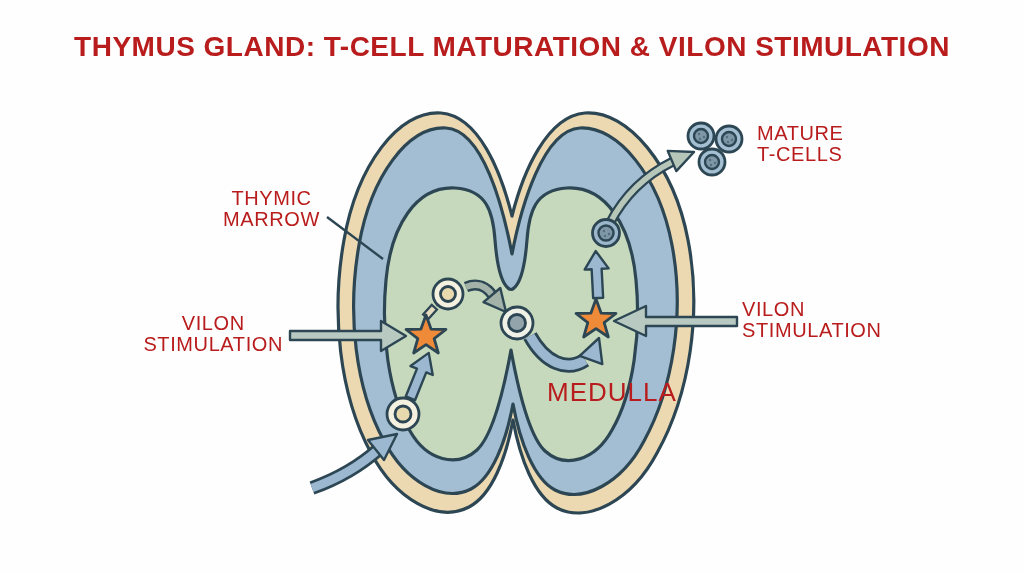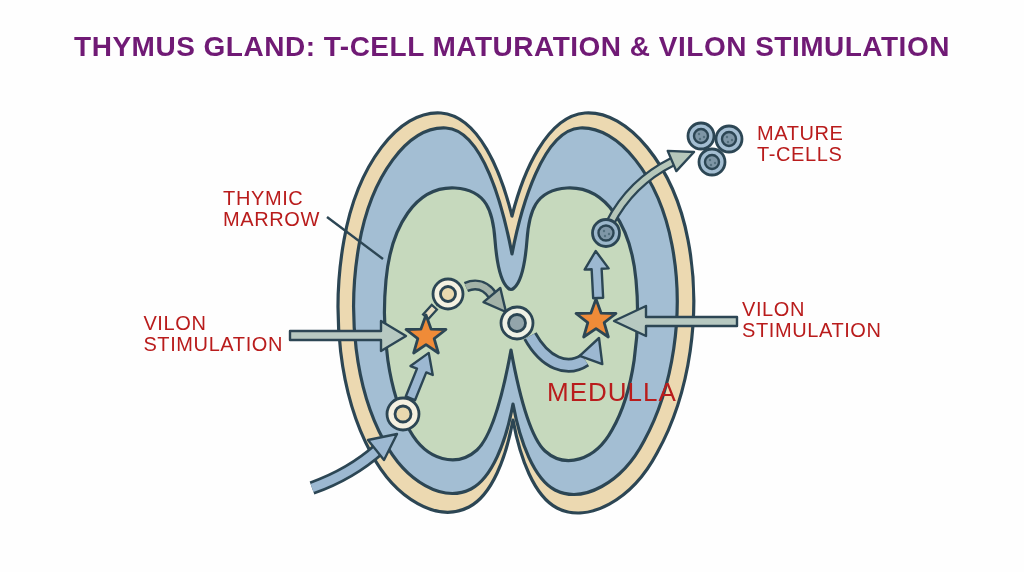--- a/index.html
+++ b/index.html
@@ -3,28 +3,28 @@
 <meta charset="utf-8">
 <style>
   html,body{margin:0;padding:0;background:#ffffff;}
   .stage{
     position:relative;width:1024px;height:572px;background:#fefefe;overflow:hidden;
     font-family:"Liberation Sans", sans-serif;
   }
   .stage svg{position:absolute;left:0;top:0;}
   .title{
     position:absolute;top:31px;left:0;width:1024px;text-align:center;
-    font-size:28px;font-weight:700;letter-spacing:0.5px;color:#701a75;
+    font-size:28px;font-weight:700;letter-spacing:0.5px;color:#b91c1c;
   }
   .lbl{
     position:absolute;color:#b91c1c;font-size:20px;line-height:21px;
     letter-spacing:0.6px;font-weight:400;white-space:nowrap;
   }
   .lbl span{display:block;}
-  .r{text-align:left;}
+  .r{text-align:center;}
   .lbl-thymic{top:188px;right:704px;}
   .lbl-vilon-left{top:313px;right:741px;}
   .lbl-bone{top:469px;right:718px;}
   .lbl-medulla{top:382px;left:547px;font-size:26px;letter-spacing:1px;}
   .lbl-vilon-right{top:299px;left:742px;}
   .lbl-mature{top:123px;left:757px;}
 </style>
 </head>
 <body>
 

